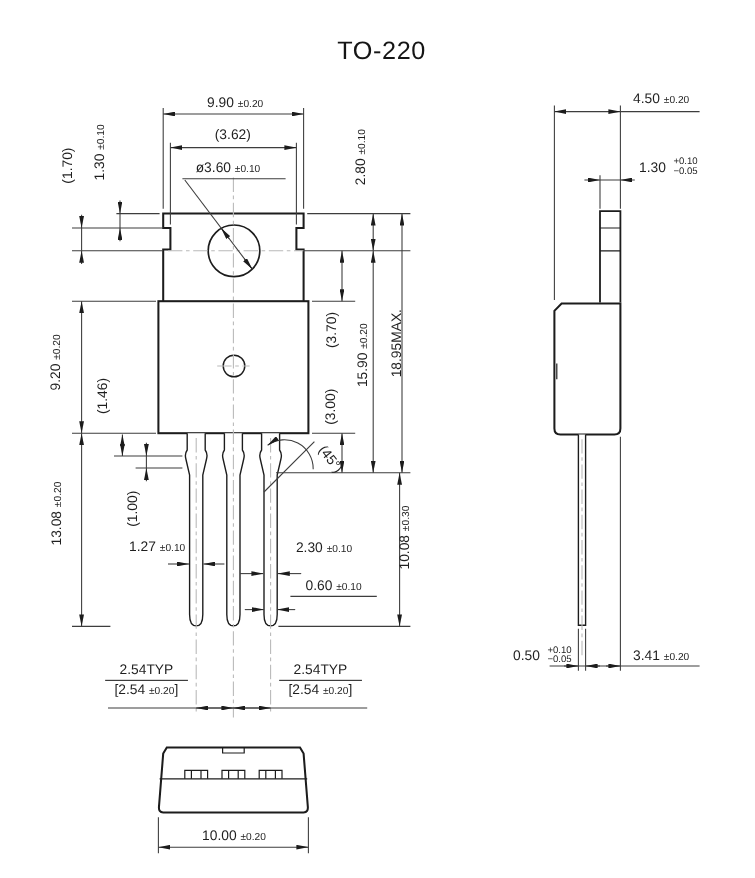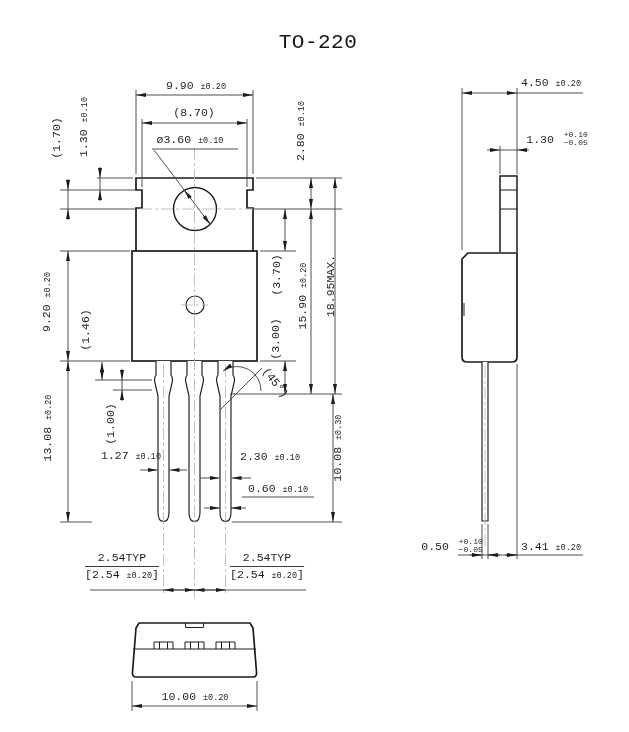--- a/index.html
+++ b/index.html
@@ -1,17 +1,17 @@
 <!DOCTYPE html>
 <html><head>
 <meta charset="utf-8">
 <style>
   html,body{margin:0;padding:0;background:#fff}
   .stage{position:relative;width:629px;height:732px;background:#ffffff;
-         font-family:Liberation Mono, monospace;overflow:hidden}
+         font-family:Liberation Sans, sans-serif;overflow:hidden}
   .stage > svg{position:absolute;left:0;top:0}
   .lbl{position:absolute;white-space:nowrap;color:#1f1f1f;font-size:11.5px;line-height:12px;
        transform:translate(-50%,-50%)}
   .lbl .t{font-size:8.5px}
   .rot{transform:translate(-50%,-50%) rotate(-90deg)}
   .r45{transform:translate(-50%,-50%) rotate(52deg)}
   .stk{display:inline-block;vertical-align:-2px;margin-left:3px;font-size:8px;line-height:8px;text-align:left}
   .stk span{display:block}
   .pitch{text-align:center;font-size:11.5px;line-height:12px}
   .pitch .pt{display:block;border-bottom:1px solid #3d3d3d;padding:0 12px 2px}
@@ -165,21 +165,21 @@
 <div class="lbl title" style="left:318px;top:43px">
   <span>TO-220</span>
 </div>
 
 <div class="lbl" style="left:196px;top:86px">
   <span class="v">9.90</span>
   <span class="t">±0.20</span>
 </div>
 
 <div class="lbl" style="left:194px;top:113px">
-  <span class="v">(8.70)</span>
+  <span class="v">(3.62)</span>
 </div>
 
 <div class="lbl" style="left:190px;top:140px">
   <span class="v">ø3.60</span>
   <span class="t">±0.10</span>
 </div>
 
 <div class="lbl rot" style="left:301px;top:131px">
   <span class="v">2.80</span>
   <span class="t">±0.10</span>

